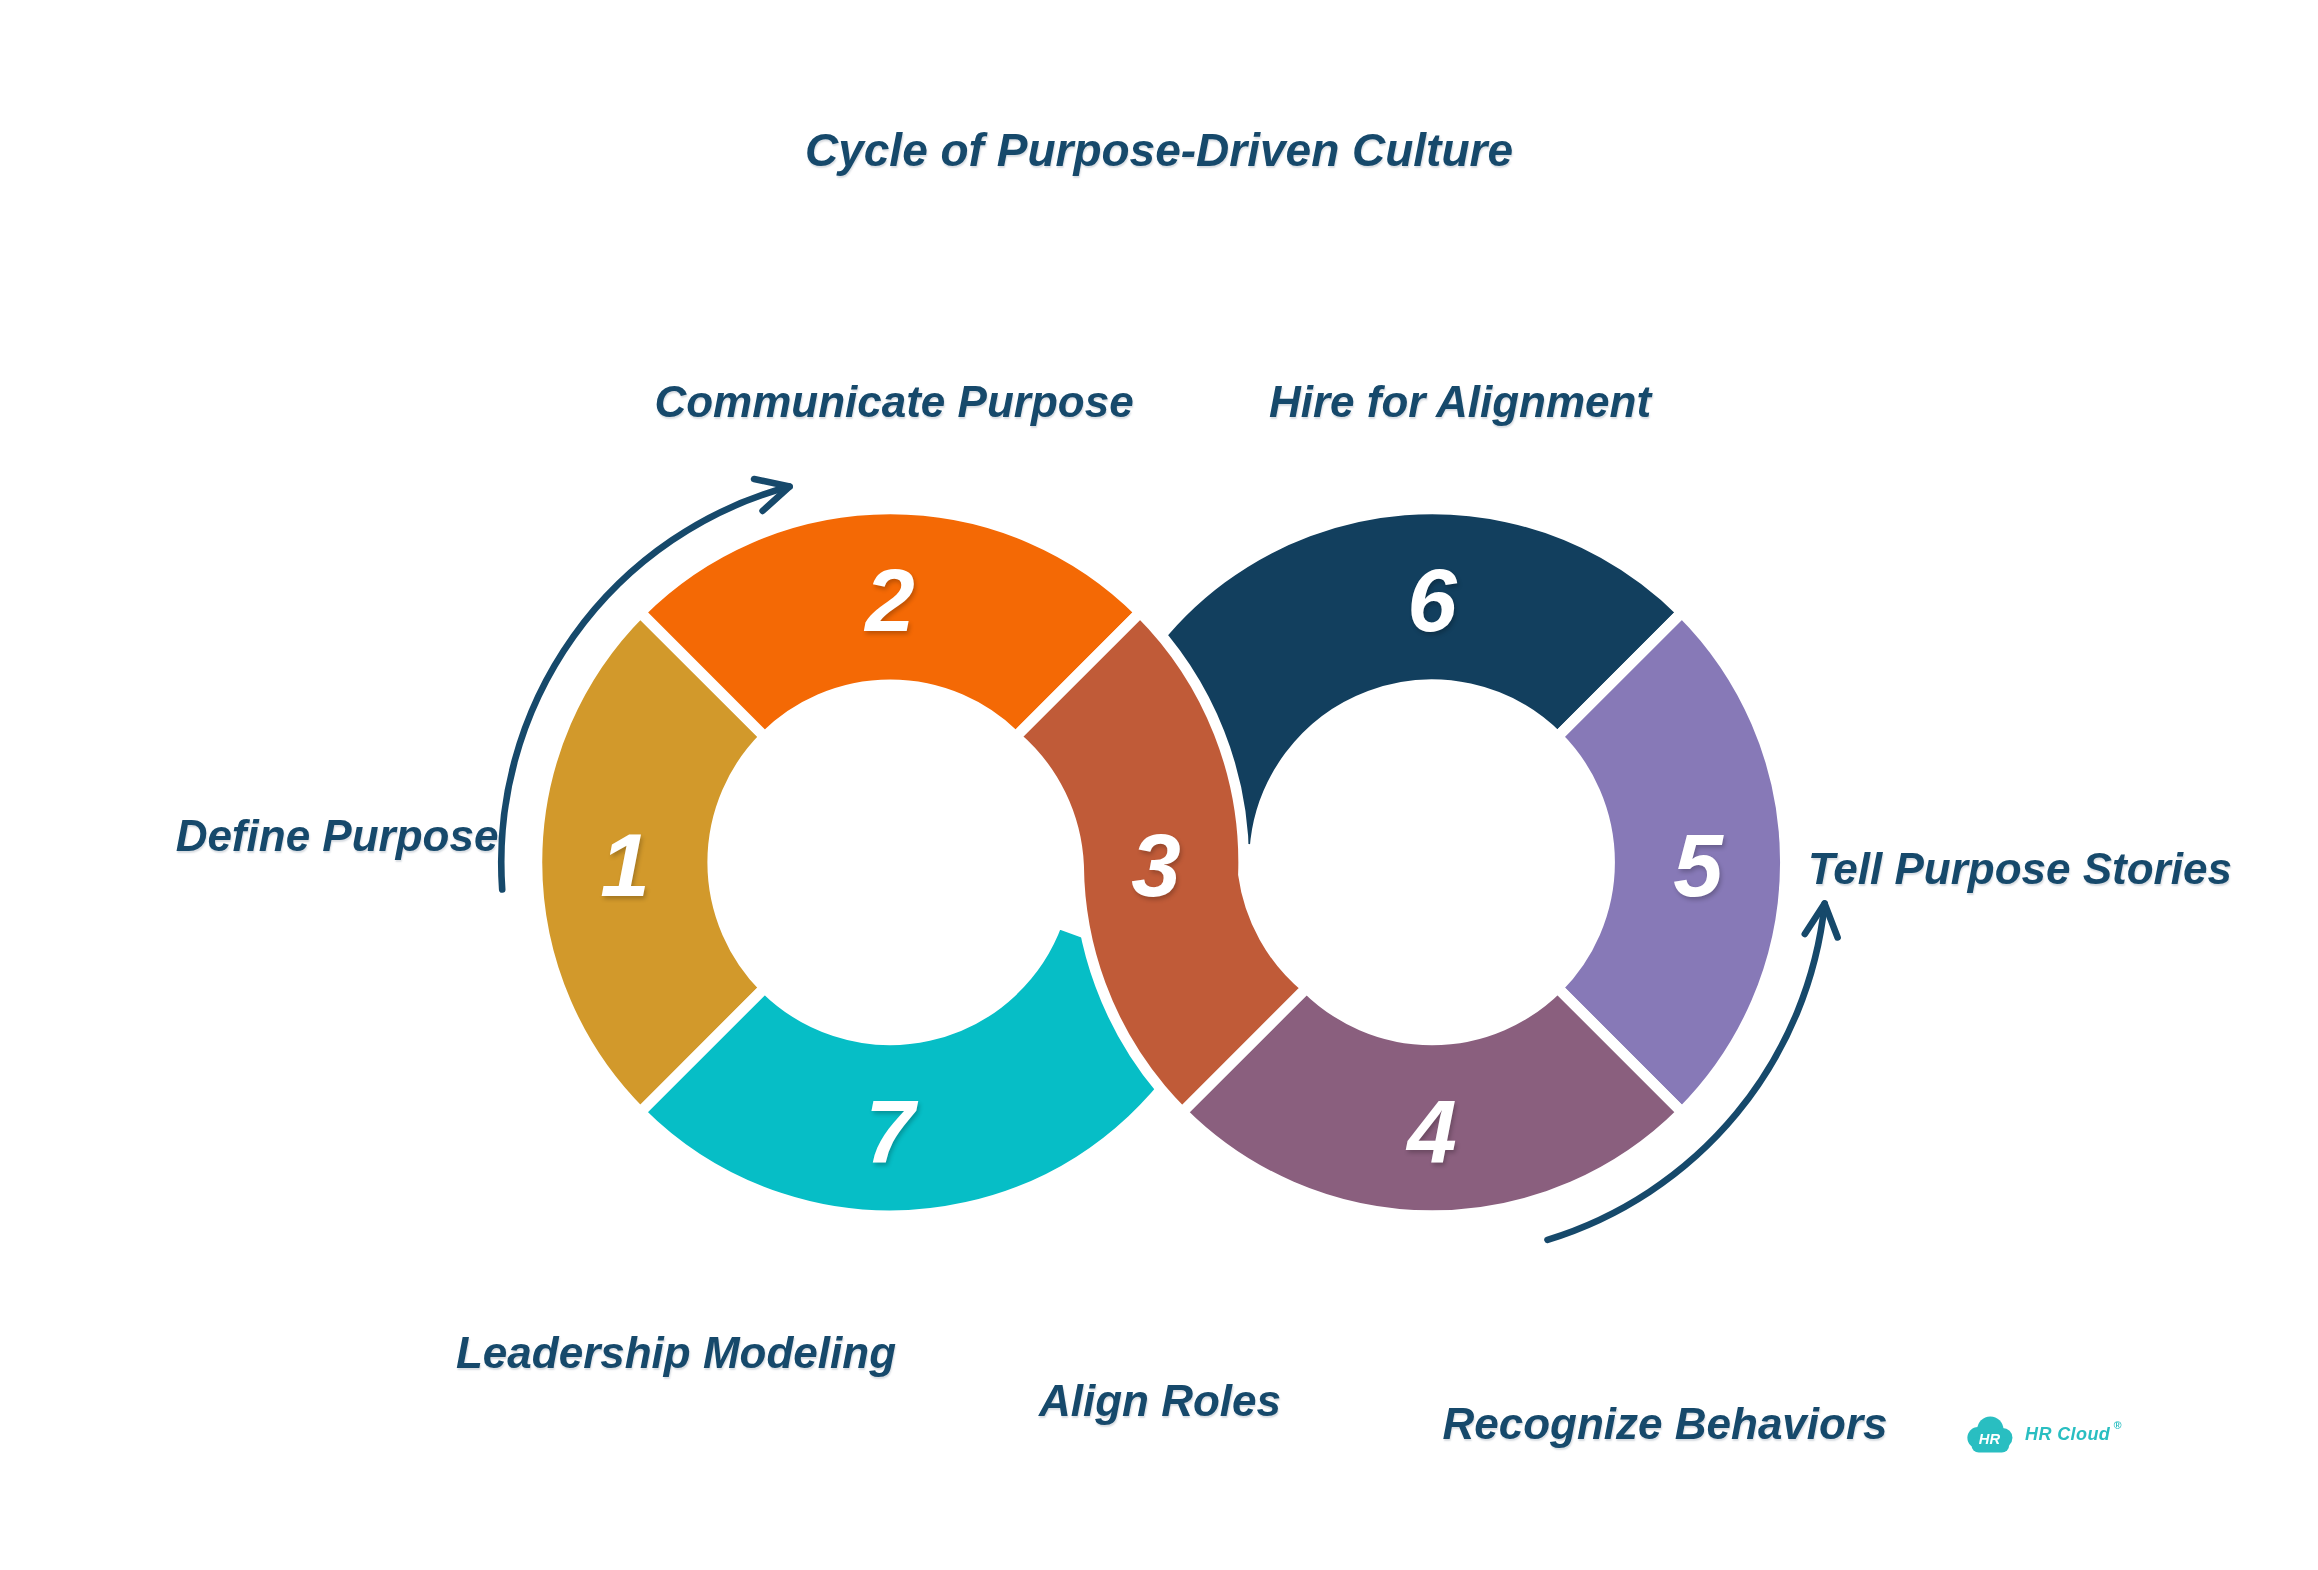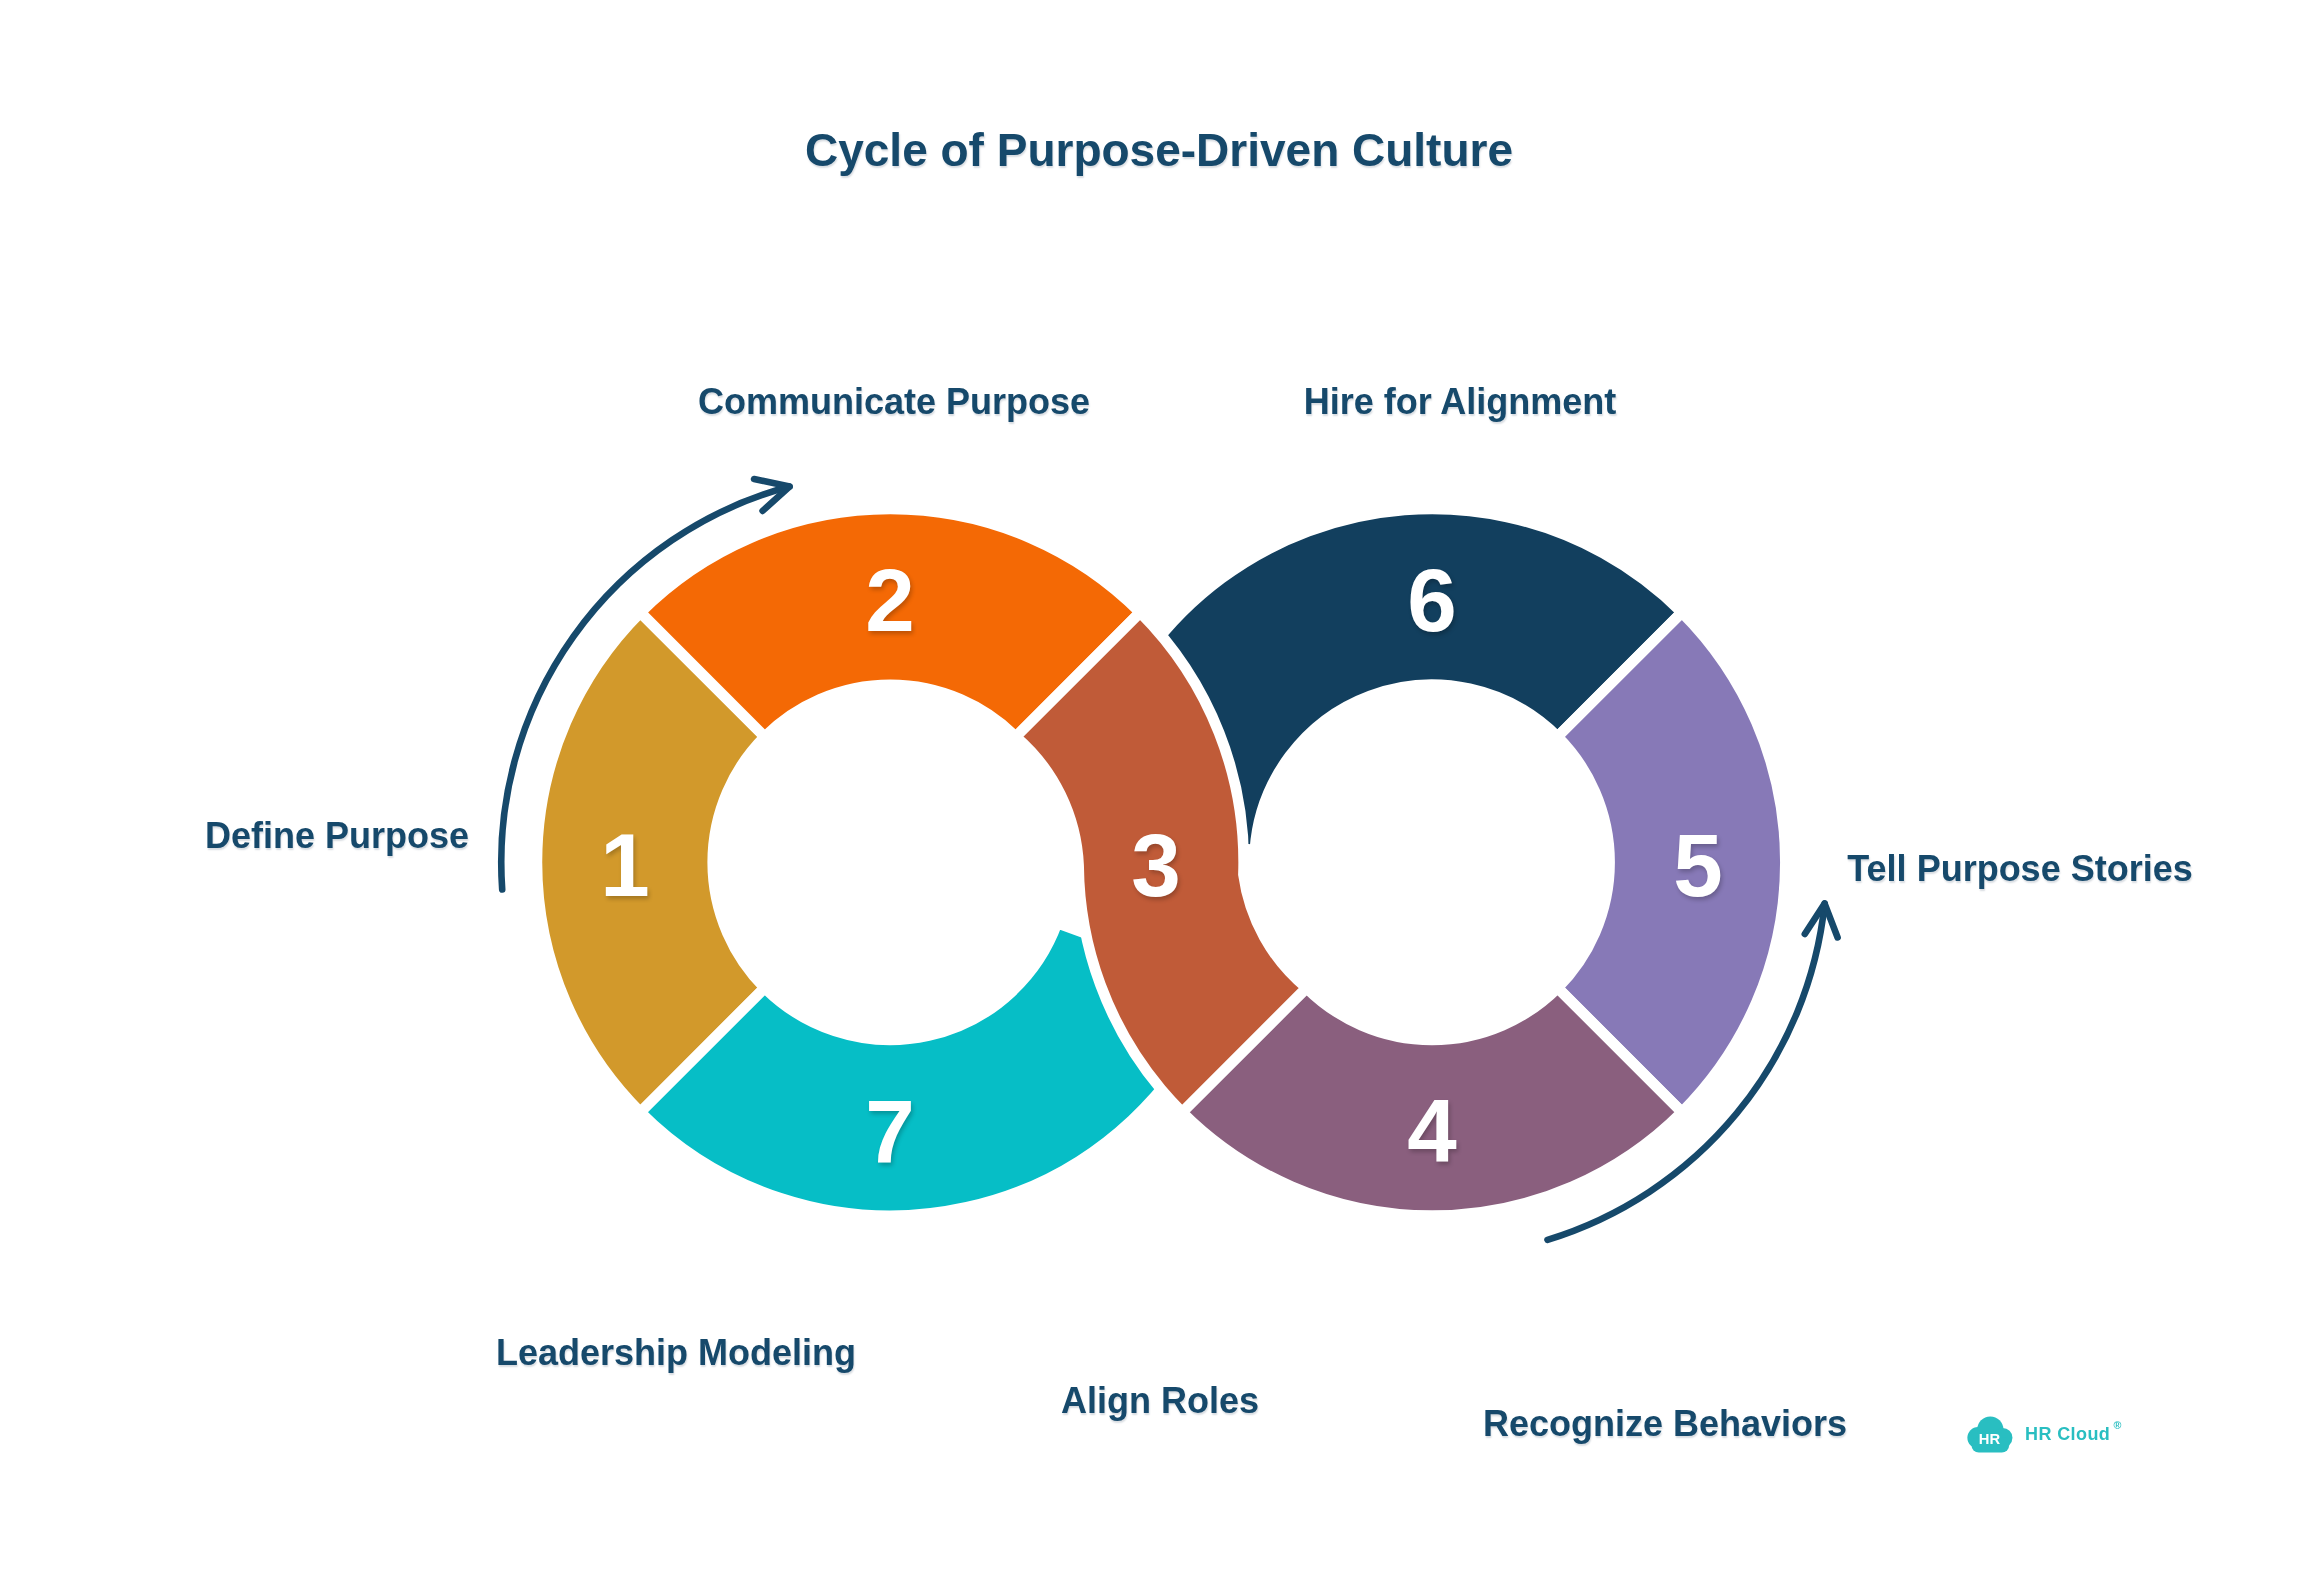--- a/index.html
+++ b/index.html
@@ -1,26 +1,26 @@
 <!DOCTYPE html>
 <html style="--ink: #16496B; --bg: #FFFFFF; --logo-teal: #29BEC1;font-size:13.2px"><head>
 <meta charset="utf-8">
 <style>
   html,body{margin:0;padding:0;background:#fff;}
   body{width:2319px;height:1571px;font-family:"Liberation Sans",sans-serif;}
-  .canvas{position:relative;width:2319px;height:1462px;overflow:hidden;background:var(--bg,#fff);}
+  .canvas{position:relative;width:2319px;height:1462px;overflow:hidden;background:var(--bg,#fff);font-style:italic;}
   svg.diagram{position:absolute;left:0;top:0;}
   .page-title{
     position:absolute;transform:translate(-50%,-50%);
     font-size:46px;font-weight:700;color:var(--ink);white-space:nowrap;
     text-shadow:0.8px 1.7px 1.7px rgba(40,60,90,0.18);
   }
   .step-label{
     position:absolute;transform:translate(-50%,-50%);
-    font-size:36px;font-weight:700;color:var(--ink);white-space:nowrap;
+    font-size:44px;font-weight:700;color:var(--ink);white-space:nowrap;
     text-shadow:0.8px 1.7px 1.7px rgba(40,60,90,0.18);
   }
   .step-num{
     position:absolute;transform:translate(-50%,-46%);
     font-size:89px;font-weight:700;color:#fff;line-height:1;
     text-shadow:1.7px 3.3px 4.1px rgba(0,0,0,0.22);
   }
   .logo{
     position:absolute;left:1964px;top:1414px;display:flex;align-items:center;gap:10px;
   }

